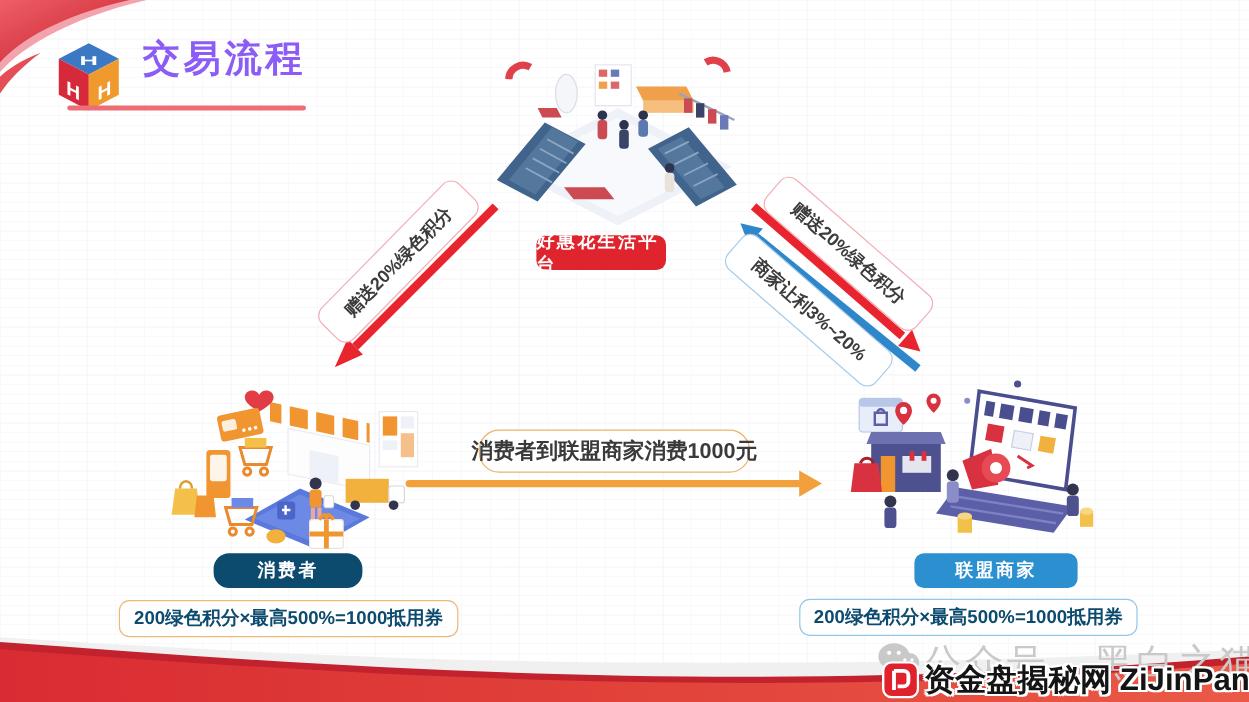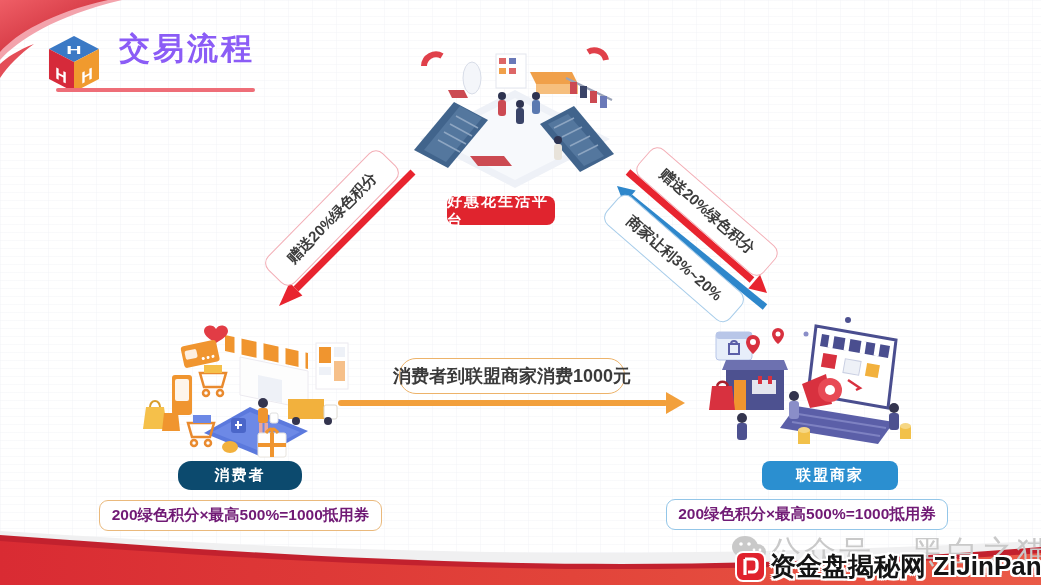--- a/index.html
+++ b/index.html
@@ -49,21 +49,21 @@
   
   .mid-arrow-line{position:absolute;left:338px;top:400px;width:330px;height:6px;background:#f2a03c;border-radius:3px;}
   .mid-arrow-head{
     position:absolute;left:666px;top:392px;width:0;height:0;
     border-left:19px solid #f2a03c;border-top:11px solid transparent;border-bottom:11px solid transparent;
   }
   
   .note-box{
     position:absolute;background:#fff;border-radius:9px;
     display:flex;align-items:center;justify-content:center;
-    font-size:15.5px;font-weight:bold;color:#701a75;white-space:nowrap;
+    font-size:15.5px;font-weight:bold;color:#0c4a6e;white-space:nowrap;
   }
   .note-left{left:99px;top:500px;width:281px;height:29px;border:1.5px solid #eab97c;}
   .note-right{left:666px;top:499px;width:280px;height:29px;border:1.5px solid #93c6e8;}
   
   .wm-channel{
     position:absolute;left:769px;top:531px;font-size:32px;color:#c9c9c9;
     font-weight:500;letter-spacing:3px;white-space:nowrap;
   }
   .wm-site{
     position:absolute;left:770px;top:549px;font-size:26px;font-weight:800;color:#141414;

